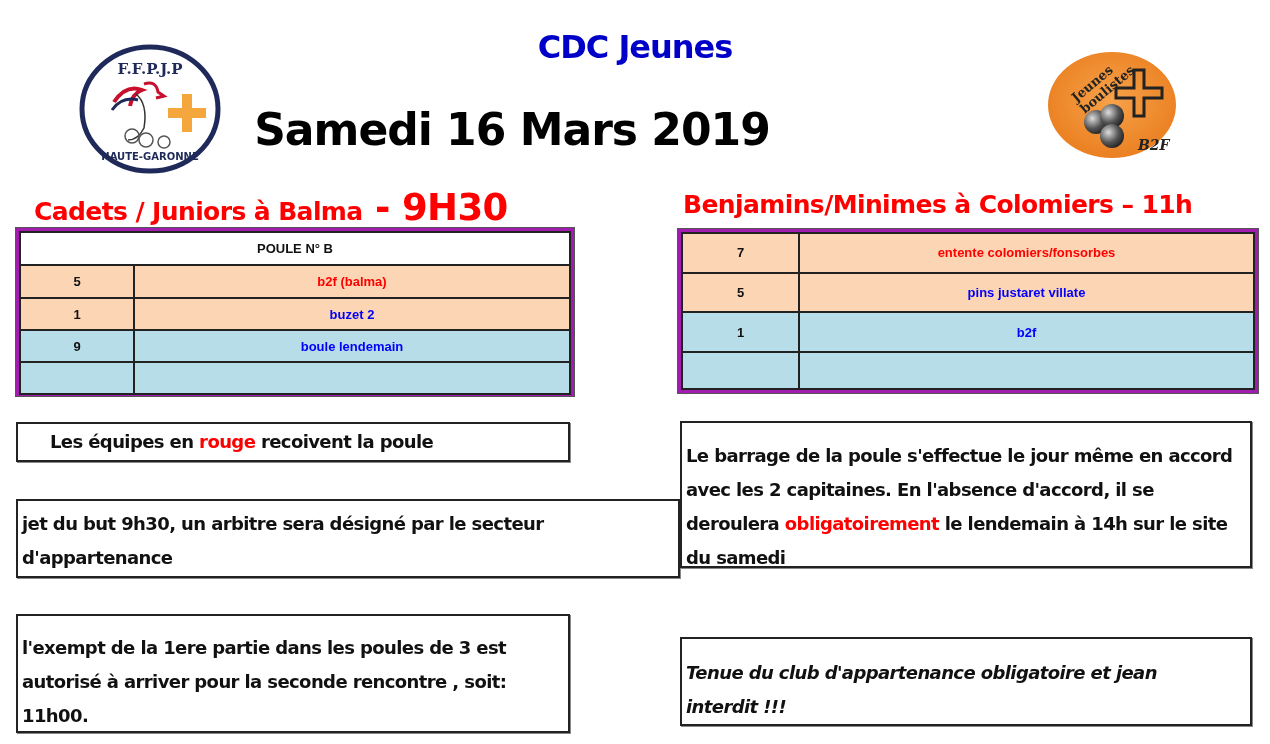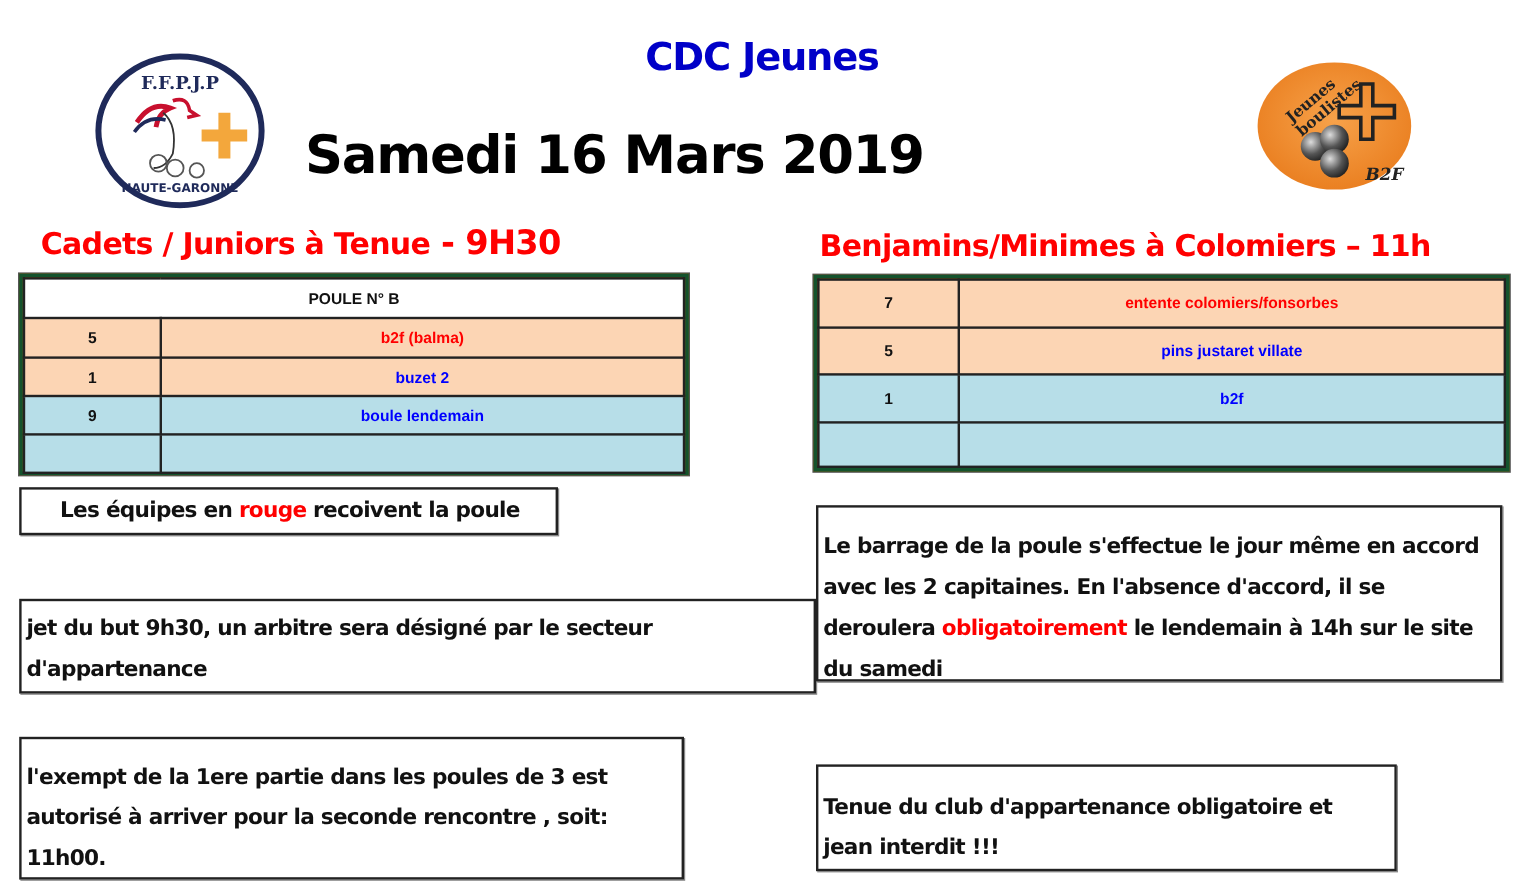--- a/index.html
+++ b/index.html
@@ -15,23 +15,23 @@
   }
   .title-date {
     left:0; width:1024px; top:104px; text-align:center;
     font-family:"DejaVu Sans", sans-serif; font-weight:bold; font-size:44px; color:#000;
     letter-spacing:-1px;
   }
   .section-title {
     font-family:"DejaVu Sans", sans-serif; font-weight:bold; color:#ff0000; white-space:nowrap;
     font-size:25px; letter-spacing:-0.6px;
   }
-  .section-title .time { font-size:28px; }
+  .section-title .time { font-size:37px; }
   .poule {
-    border:3px solid #14532d; border-collapse:collapse; background:#a16207;
+    border:3px solid #a21caf; border-collapse:collapse; background:#c4b5fd;
     box-shadow: 0 0 0 1px #555;
   }
   .poule table { border-collapse:collapse; width:100%; height:100%; table-layout:fixed; }
   .poule td {
     border:2px solid #222; text-align:center; vertical-align:middle;
     font-family:"Liberation Sans", sans-serif; font-weight:bold; font-size:13px; padding:0;
   }
   .poule td.hdr { background:#ffffff; color:#111; }
   .poule tr.orange td { background:#fcd5b4; }
   .poule tr.blue td { background:#b7dee8; }
@@ -91,21 +91,21 @@
     <circle cx="66" cy="66" r="12" fill="url(#ball)"></circle>
     <circle cx="66" cy="86" r="12" fill="url(#ball)"></circle>
     <text x="92" y="100" font-family="DejaVu Serif, serif" font-style="italic" font-weight="bold" font-size="14" fill="#222">B2F</text>
   </svg>
 </div>
 
 <div class="abs title-main">CDC Jeunes</div>
 <div class="abs title-date">Samedi 16 Mars 2019</div>
 
 <div class="abs section-title" style="left:34px; top:186px;">
-  <span>Cadets / Juniors à Tenue</span><span class="time"> - 9H30</span>
+  <span>Cadets / Juniors à Balma</span><span class="time"> - 9H30</span>
 </div>
 
 <div class="abs section-title" style="left:683px; top:190px;">Benjamins/Minimes à Colomiers – 11h</div>
 
 <div class="abs poule" style="left:16px; top:228px; width:552px; height:162px;">
   <table>
     <colgroup>
         <col style="width:114px">
         <col>
       </colgroup>
@@ -153,25 +153,25 @@
       <td class="team-blue">b2f</td>
     </tr>
     <tr class="blue" style="height:30px">
       <td class="num"></td>
       <td class="team-blue"></td>
     </tr>
   </tbody>
     </table>
 </div>
 
-<div class="abs note" style="left:16px; top:406px; width:449px; height:40px; line-height:36px;padding-left:32px;">
+<div class="abs note" style="left:16px; top:422px; width:554px; height:40px; line-height:36px;padding-left:32px;">
   <span>Les équipes en </span><span class="red">rouge</span><span> recoivent la poule</span>
 </div>
 
 <div class="abs note" style="left:16px; top:499px; width:664px; height:79px; padding-top:6px;">jet du but 9h30, un arbitre sera désigné par le secteur d'appartenance</div>
 
 <div class="abs note" style="left:16px; top:614px; width:554px; height:119px; padding-top:15px;">l'exempt de la 1ere partie dans les poules de 3 est autorisé à arriver pour la seconde rencontre , soit: 11h00.</div>
 
 <div class="abs note" style="left:680px; top:421px; width:572px; height:147px; padding-top:16px; padding-right:14px;">
   <span>Le barrage de la poule s'effectue le jour même en accord avec les 2 capitaines. En l'absence d'accord, il se deroulera </span><span class="red">obligatoirement</span><span> le lendemain à 14h sur le site du samedi</span>
 </div>
 
-<div class="abs note" style="left:680px; top:637px; width:484px; height:89px; padding-top:17px; padding-right:40px;">Tenue du club d'appartenance obligatoire et jean interdit !!!</div>
+<div class="abs note" style="left:680px; top:637px; width:572px; height:89px; padding-top:17px; padding-right:40px;font-style:italic;">Tenue du club d'appartenance obligatoire et jean interdit !!!</div>
 
 </body></html>

